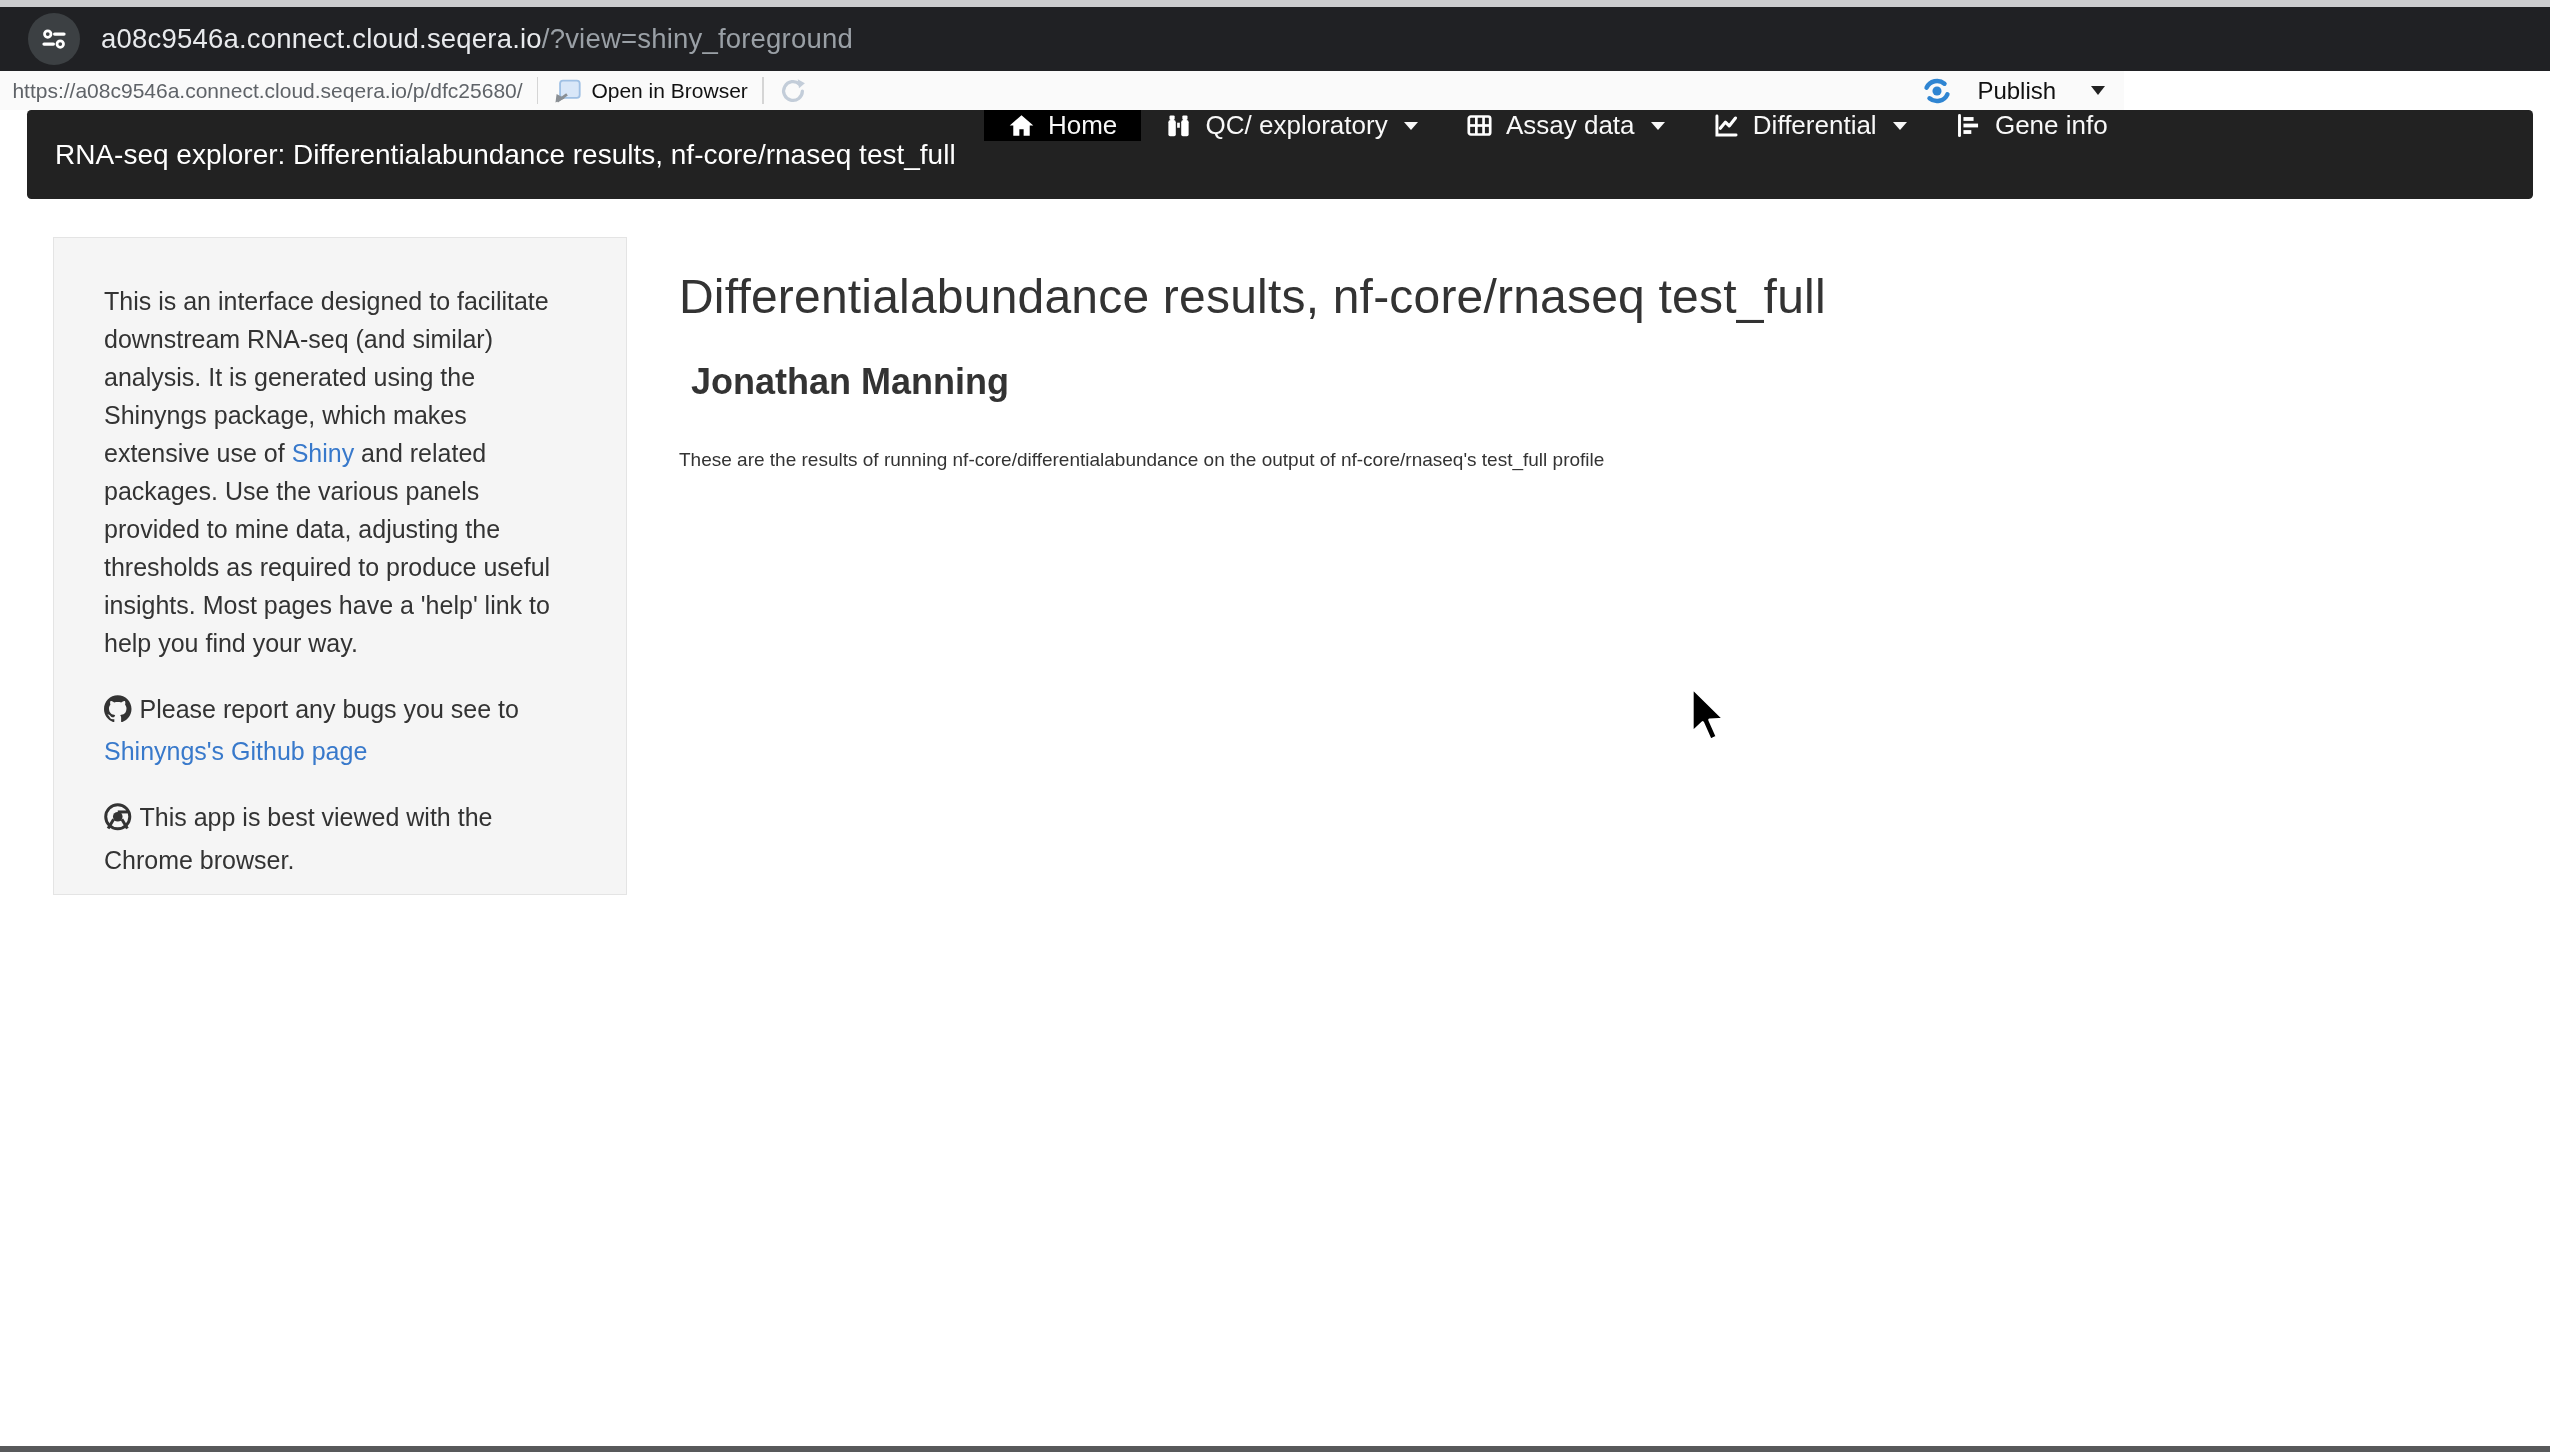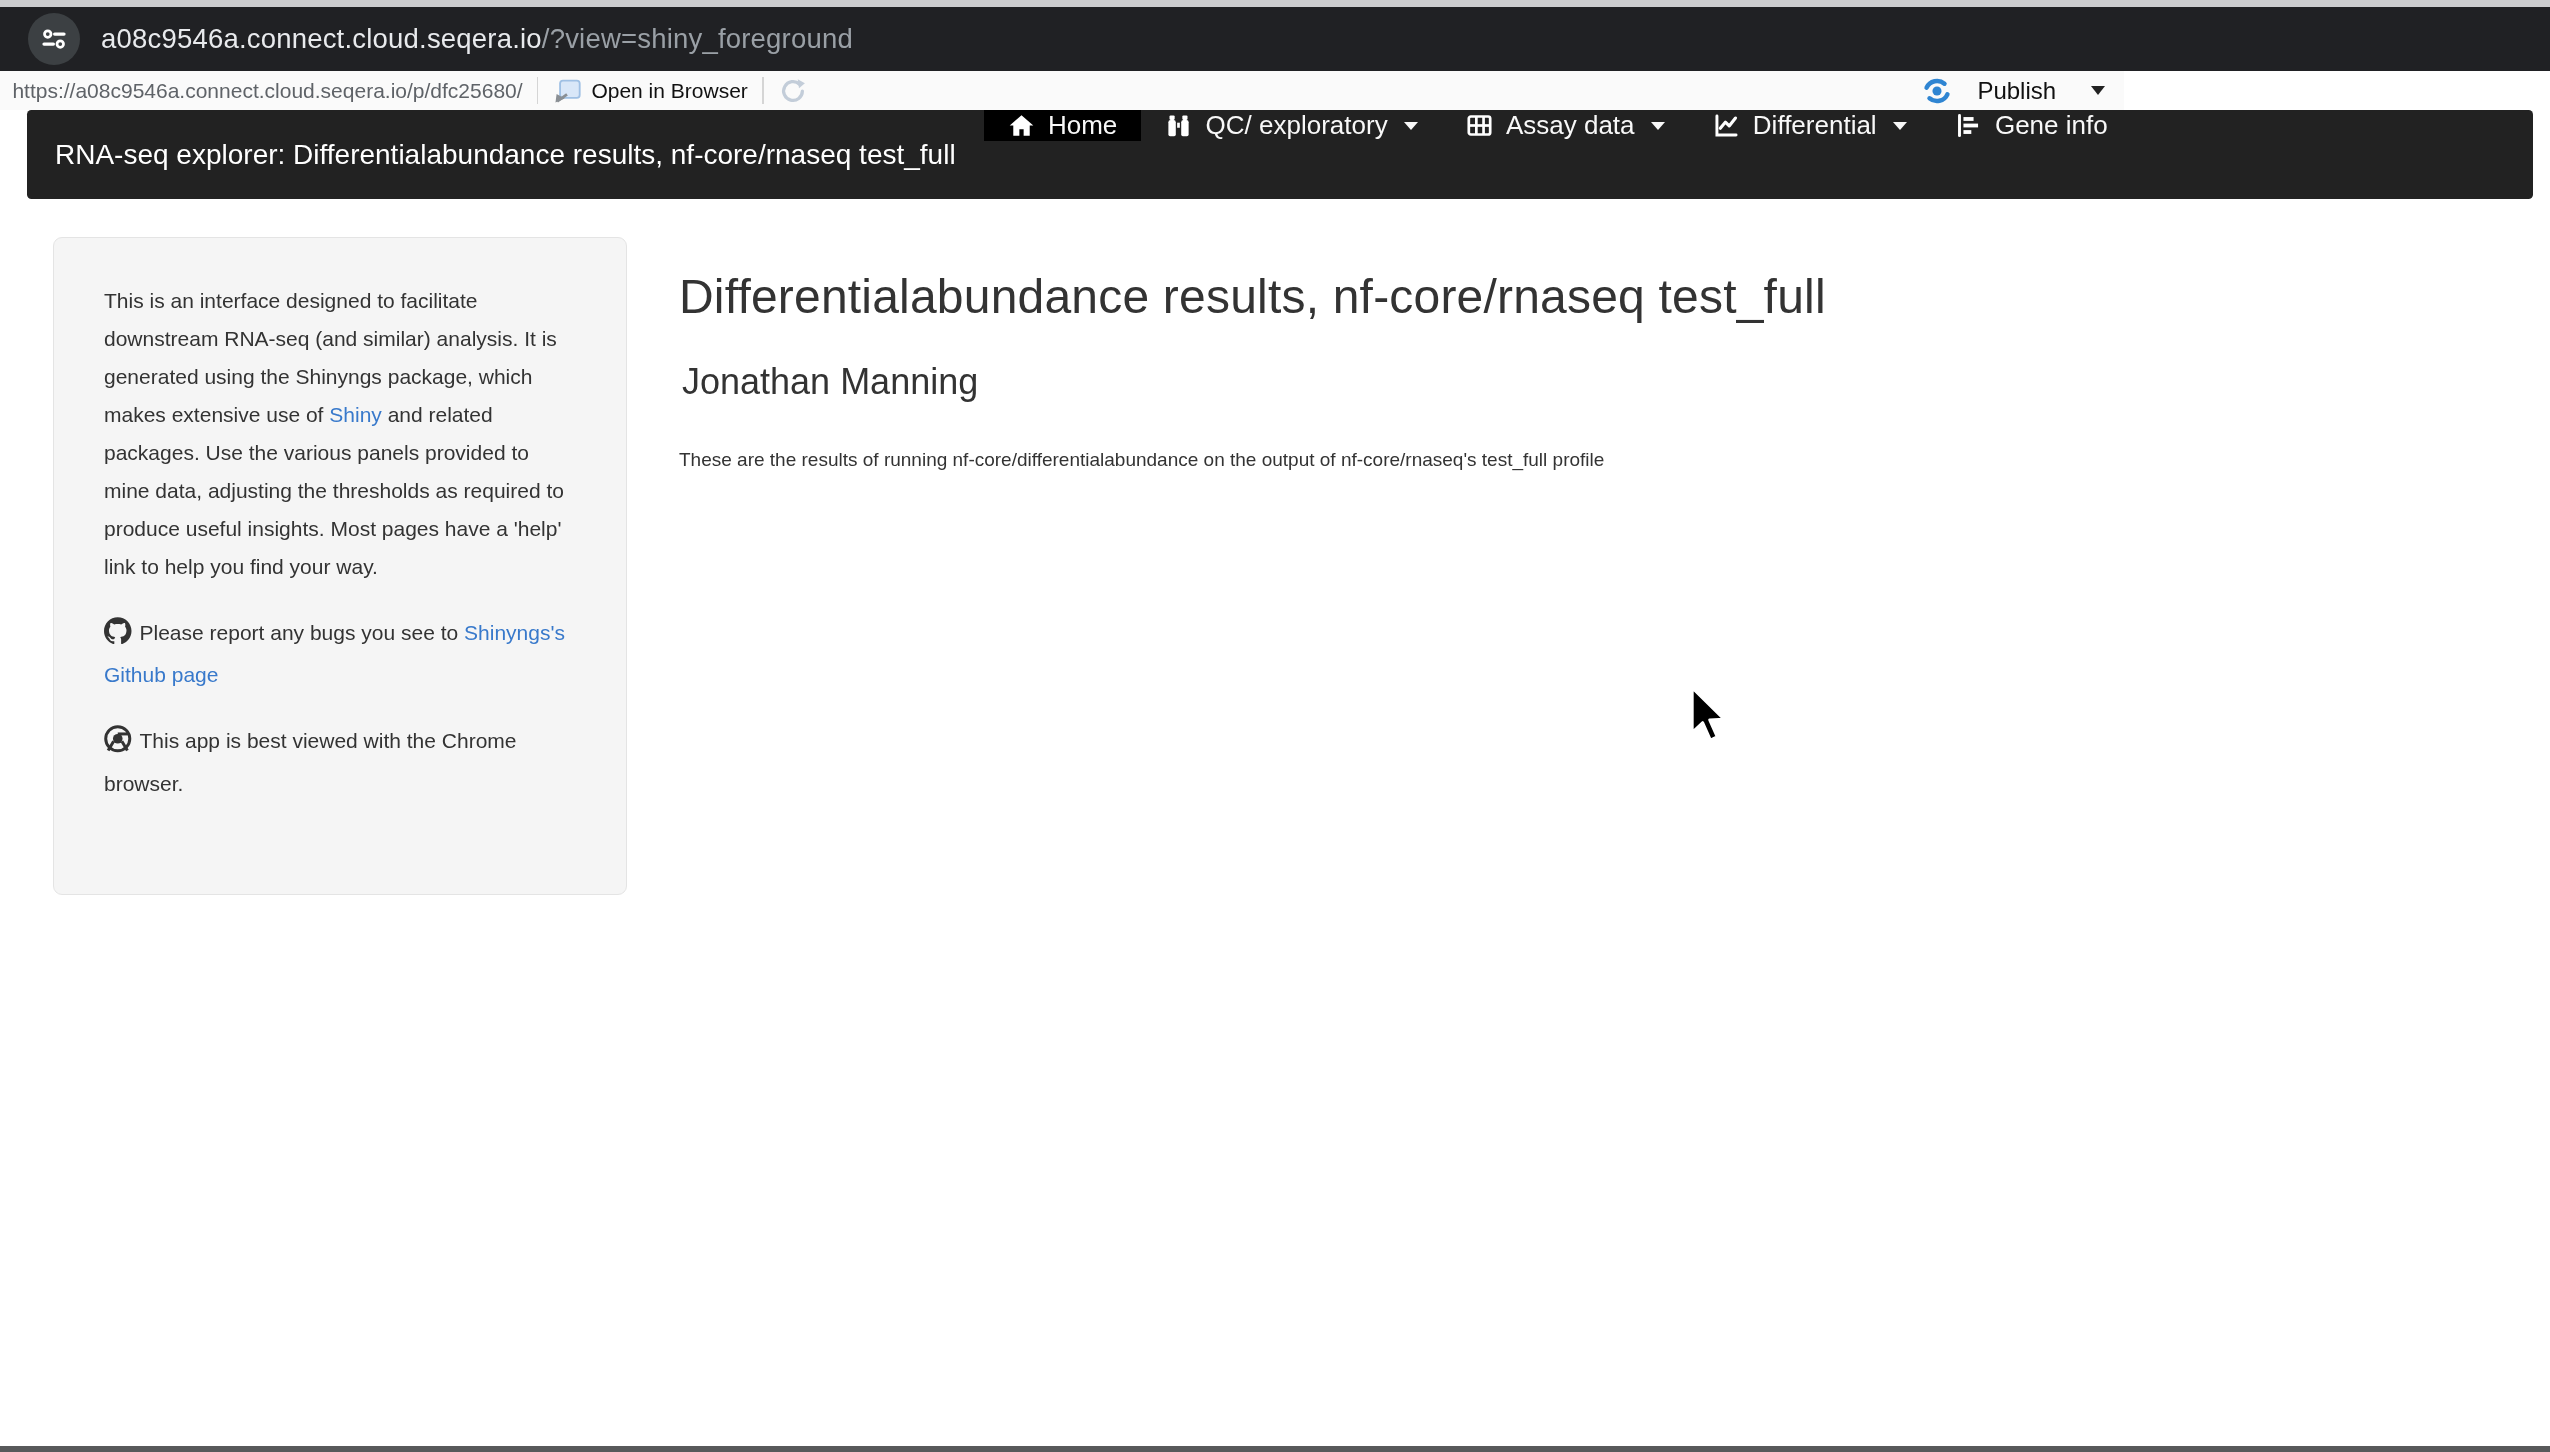--- a/index.html
+++ b/index.html
@@ -59,31 +59,31 @@
   .nav-item.active { background:#000000; }
   .nav-caret {
     width:0; height:0; border-left:7px solid transparent; border-right:7px solid transparent;
     border-top:8px solid #f8f8f8; margin-left:2.7px;
   }
   .nav-icon { display:flex; align-items:center; }
 
   
   .well {
     position:absolute; left:53px; top:237px; width:574px; height:658px;
-    background:#f5f5f5; border:1.8px solid #e4e4e4; border-radius:9px;
+    background:#f5f5f5; border:1.8px solid #e4e4e4; border-radius:0;
     padding:44px 48px 0 50px;
-    font-size:21px; line-height:38px; color:#333;
+    font-size:25px; line-height:38px; color:#333;
   }
   .well p { margin:0 0 28px 0; }
   .well a { color:#3879cb; text-decoration:none; }
   .inline-ico { display:inline-block; vertical-align:-4.4px; margin-right:8px; }
 
   .main-col { position:absolute; left:679px; top:237px; width:1385px; }
   .main-col h1 { margin:32px 0 0 0; font-size:48px; font-weight:300; color:#333; letter-spacing:0.2px; }
-  .main-col h2 { margin:37px 0 0 3px; font-size:36px; font-weight:400; color:#333; }
+  .main-col h2 { margin:37px 0 0 12px; font-size:36px; font-weight:700; color:#333; }
   .main-col p  { margin:46px 0 0 0; font-size:19px; color:#333; }
 
   .bottom-bar { position:absolute; left:0; top:1446px; width:2550px; height:7px; background:#58595b; }
 
   .cursor { position:absolute; left:1684px; top:686px; }
 </style>
 </head>
 <body>
 
 <div class="top-strip"></div>

